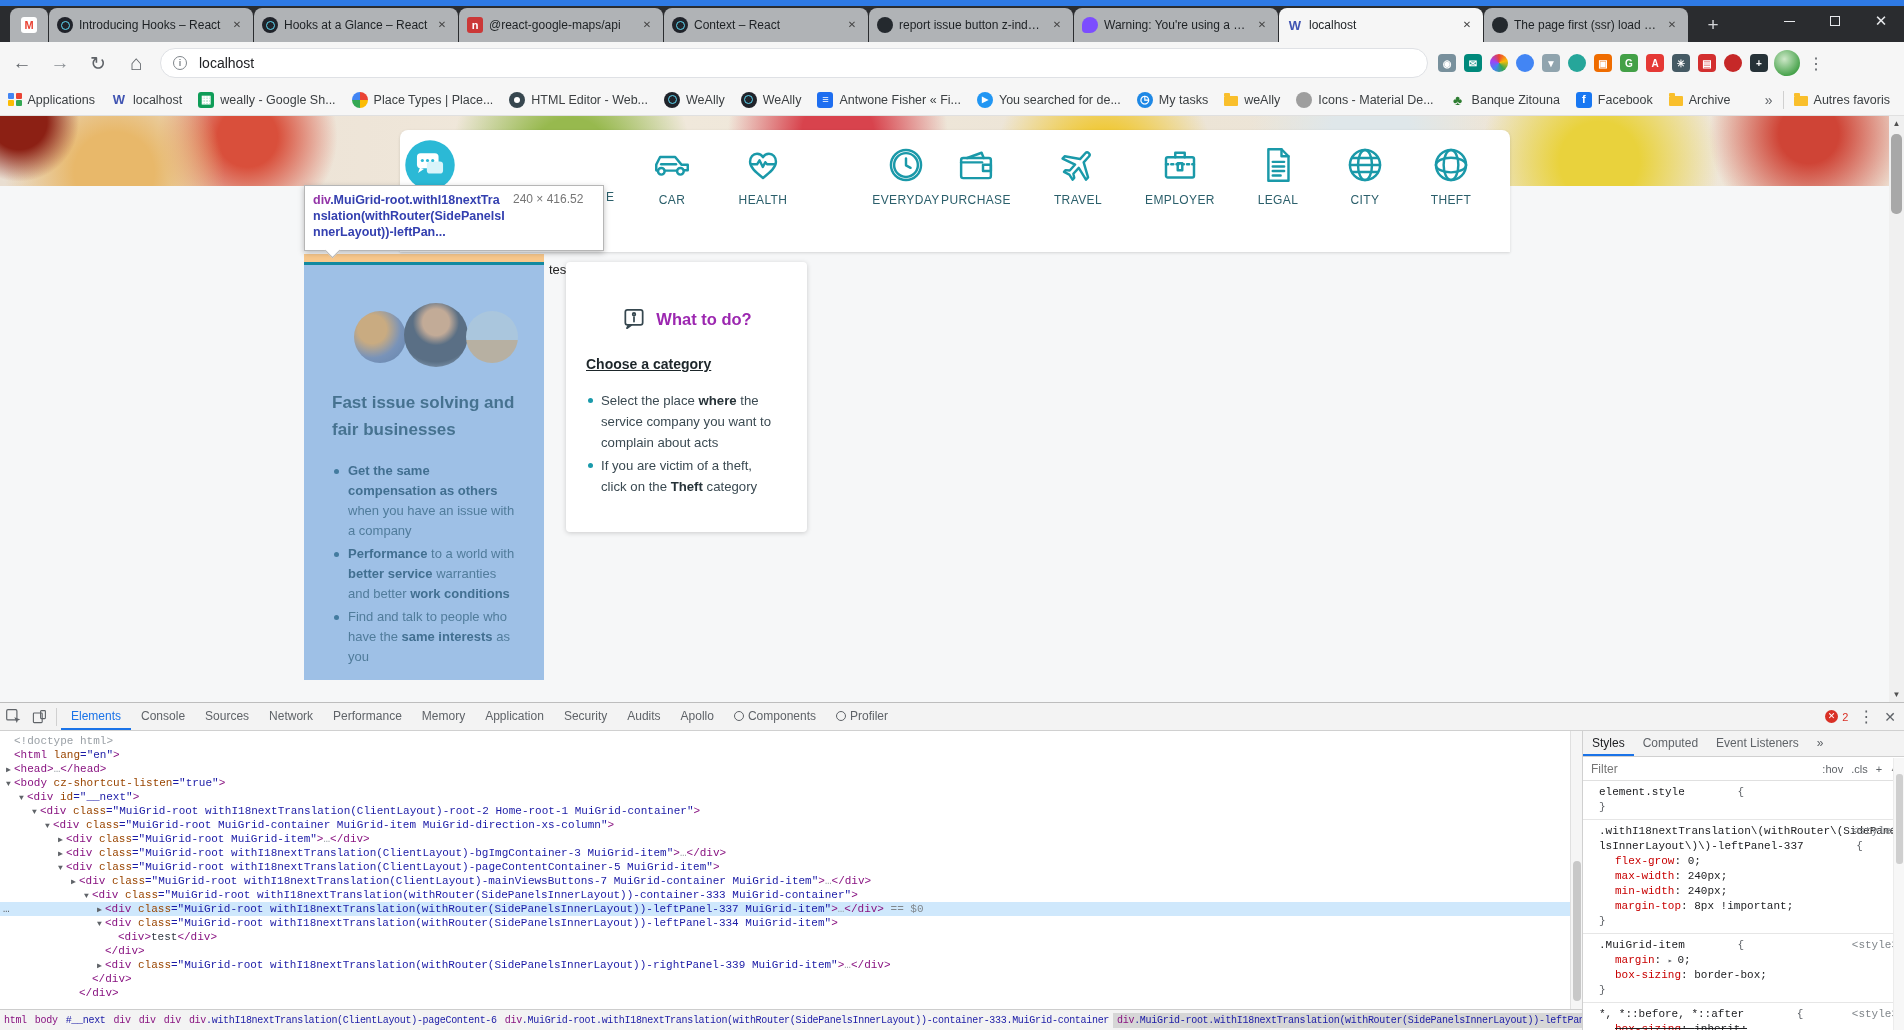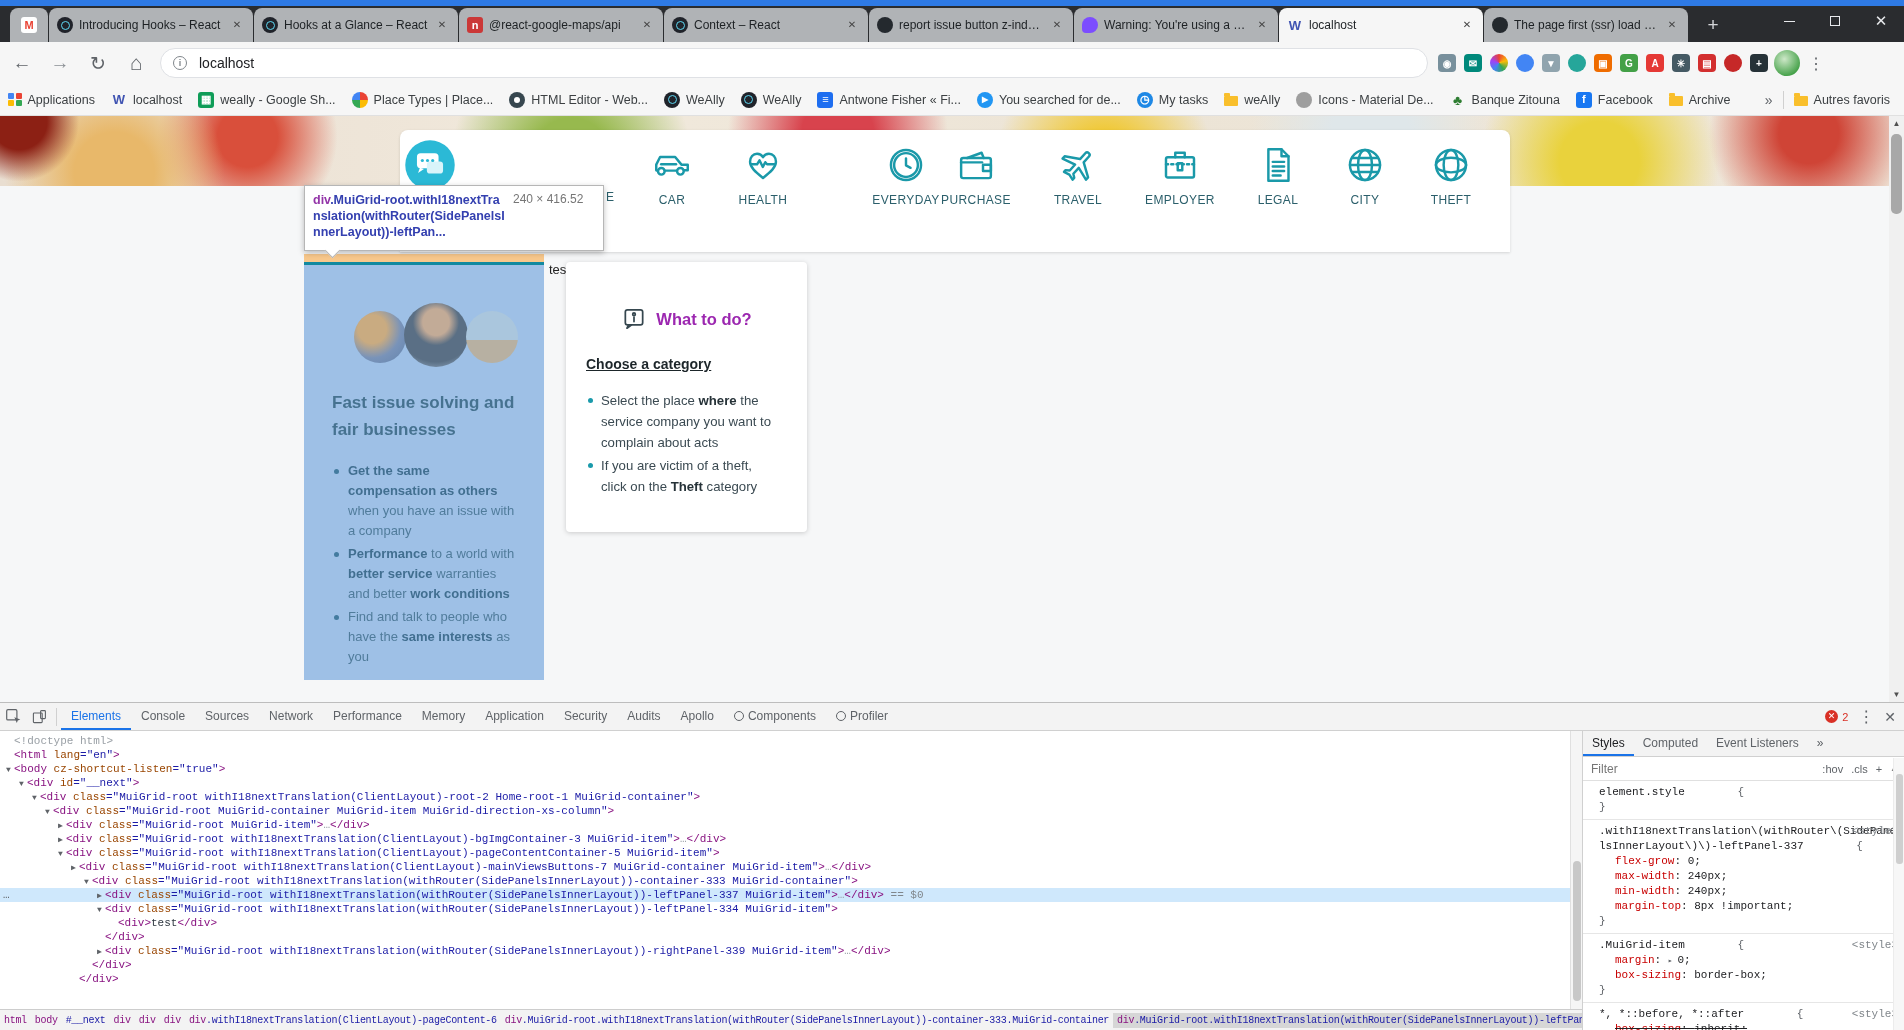--- a/index.html
+++ b/index.html
@@ -588,20 +588,21 @@
             <span>2</span>
           </span>
         <span class="menu-kebab" style="margin:0;">⋮</span>
         <span style="color:#5f6368;font-size:14px;">✕</span>
       </div>
     </div>
 
     <div class="domtree" id="domtree">
         <div class="trow" style="padding-left: 16px;"><span class="arw"></span><span class="c-g">&lt;!doctype html&gt;</span></div>
         <div class="trow" style="padding-left: 16px;"><span class="arw"></span><span class="c-t">&lt;html</span><span class="c-n"> lang</span><span class="c-v">="en"</span><span class="c-t">&gt;</span></div>
+        <div class="trow" style="padding-left: 16px;"><span class="arw">▶</span><span class="c-t">&lt;head</span><span class="c-t">&gt;</span><span class="c-g">…</span><span class="c-t">&lt;/head&gt;</span></div>
         <div class="trow" style="padding-left: 16px;"><span class="arw">▼</span><span class="c-t">&lt;body</span><span class="c-n"> cz-shortcut-listen</span><span class="c-v">="true"</span><span class="c-t">&gt;</span></div>
         <div class="trow" style="padding-left: 29px;"><span class="arw">▼</span><span class="c-t">&lt;div</span><span class="c-n"> id</span><span class="c-v">="__next"</span><span class="c-t">&gt;</span></div>
         <div class="trow" style="padding-left: 42px;"><span class="arw">▼</span><span class="c-t">&lt;div</span><span class="c-n"> class</span><span class="c-v">="MuiGrid-root withI18nextTranslation(ClientLayout)-root-2 Home-root-1 MuiGrid-container"</span><span class="c-t">&gt;</span></div>
         <div class="trow" style="padding-left: 55px;"><span class="arw">▼</span><span class="c-t">&lt;div</span><span class="c-n"> class</span><span class="c-v">="MuiGrid-root MuiGrid-container MuiGrid-item MuiGrid-direction-xs-column"</span><span class="c-t">&gt;</span></div>
         <div class="trow" style="padding-left: 68px;"><span class="arw">▶</span><span class="c-t">&lt;div</span><span class="c-n"> class</span><span class="c-v">="MuiGrid-root MuiGrid-item"</span><span class="c-t">&gt;</span><span class="c-g">…</span><span class="c-t">&lt;/div&gt;</span></div>
         <div class="trow" style="padding-left: 68px;"><span class="arw">▶</span><span class="c-t">&lt;div</span><span class="c-n"> class</span><span class="c-v">="MuiGrid-root withI18nextTranslation(ClientLayout)-bgImgContainer-3 MuiGrid-item"</span><span class="c-t">&gt;</span><span class="c-g">…</span><span class="c-t">&lt;/div&gt;</span></div>
         <div class="trow" style="padding-left: 68px;"><span class="arw">▼</span><span class="c-t">&lt;div</span><span class="c-n"> class</span><span class="c-v">="MuiGrid-root withI18nextTranslation(ClientLayout)-pageContentContainer-5 MuiGrid-item"</span><span class="c-t">&gt;</span></div>
         <div class="trow" style="padding-left: 81px;"><span class="arw">▶</span><span class="c-t">&lt;div</span><span class="c-n"> class</span><span class="c-v">="MuiGrid-root withI18nextTranslation(ClientLayout)-mainViewsButtons-7 MuiGrid-container MuiGrid-item"</span><span class="c-t">&gt;</span><span class="c-g">…</span><span class="c-t">&lt;/div&gt;</span></div>
         <div class="trow" style="padding-left: 94px;"><span class="arw">▼</span><span class="c-t">&lt;div</span><span class="c-n"> class</span><span class="c-v">="MuiGrid-root withI18nextTranslation(withRouter(SidePanelsInnerLayout))-container-333 MuiGrid-container"</span><span class="c-t">&gt;</span></div>
         <div class="trow sel" style="padding-left: 107px;"><span class="gut">…</span><span class="arw">▶</span><span class="c-t">&lt;div</span><span class="c-n"> class</span><span class="c-v">="MuiGrid-root withI18nextTranslation(withRouter(SidePanelsInnerLayout))-leftPanel-337 MuiGrid-item"</span><span class="c-t">&gt;</span><span class="c-g">…</span><span class="c-t">&lt;/div&gt;</span><span class="c-suf"> == $0</span></div>

